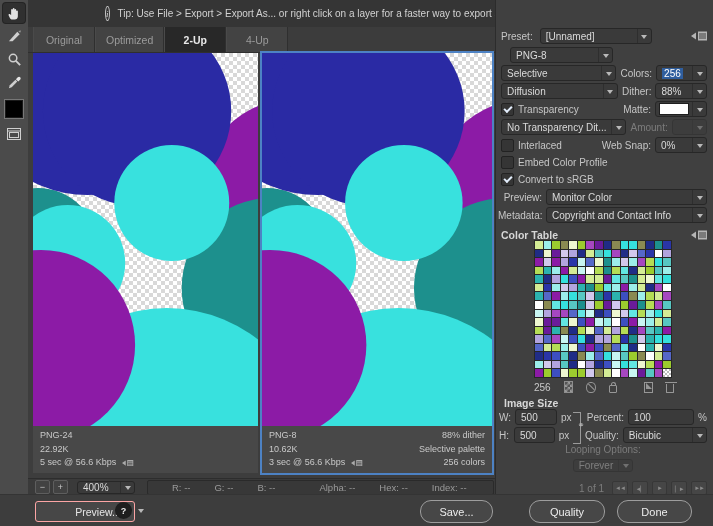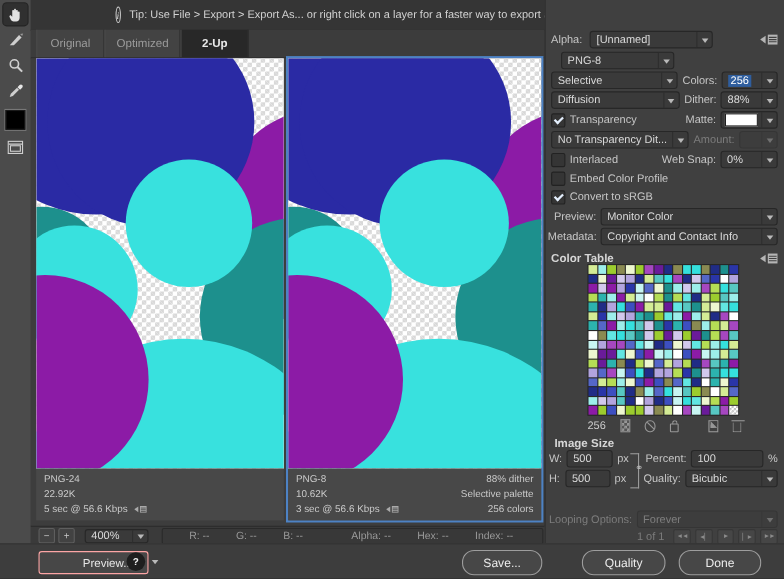--- a/index.html
+++ b/index.html
@@ -150,20 +150,21 @@
 
   <div class="abs tipbar">
     <div class="infoicon">i</div>
     <div class="tiptext">Tip: Use File &gt; Export &gt; Export As...  or right click on a layer for a faster way to export assets</div>
   </div>
 
   <div class="abs tabbar">
     <div class="tab">Original</div>
     <div class="tab">Optimized</div>
     <div class="tab active">2-Up</div>
+    <div class="tab">4-Up</div>
   </div>
 
   <div class="abs previewarea">
     <div class="pane" style="left:5px;width:225px;height:420px;">
       <div class="paneimg checker">
         <svg width="100%" height="100%" viewBox="0 0 227 373" preserveAspectRatio="none">
             <circle cx="266" cy="145" r="100" fill="#8c1ba6"></circle>
             <circle cx="5" cy="195" r="60" fill="#1d908d"></circle>
             <circle cx="55" cy="20" r="122" fill="#2a2aa4"></circle>
             <circle cx="105" cy="58" r="95" fill="#2a2aa4"></circle>
@@ -218,21 +219,21 @@
           <div>Selective palette</div>
           <div>256 colors</div>
         </div>
       </div>
     </div>
   </div>
 
   <div class="abs rpanel">
 
     <div class="prow" style="top:28px;">
-      <span class="lbl">Alpha:</span>
+      <span class="lbl">Preset:</span>
       <div class="dd" style="width:112px;margin-left:3px;">
         <span class="val">[Unnamed]</span>
           <span class="chev"></span>
       </div>
       <span style="flex:1"></span>
       <svg class="panelmenu" width="16" height="10" viewBox="0 0 16 10">
           <path d="M0 5 l5-3.5 v7 z" fill="#b5b5b5"></path>
           <rect x="7" y="0.5" width="9" height="9" fill="#b5b5b5"></rect>
           <path stroke="#404040" d="M8 3h7M8 5h7M8 7h7"></path>
         </svg>
@@ -621,21 +622,21 @@
       <div class="linkbracket" style="margin-top:-14px;">
           <span class="chain">⚭</span>
         </div>
       <span class="lbl rlab" style="flex:1">Quality:</span>
       <div class="dd" style="width:88px;">
         <span class="val">Bicubic</span>
           <span class="chev"></span>
       </div>
     </div>
 
-    <div class="prow" style="top:464px;left:3px;">
+    <div class="prow" style="top:444px;left:3px;flex-direction:column;">
       <span class="lbl dim">Looping Options:</span>
       <div class="dd dis" style="flex:1">
         <span class="val">Forever</span>
           <span class="chev"></span>
       </div>
     </div>
     <div class="prow" style="top:480px;left:3px;">
       <span class="lbl dim" style="margin-left:80px;">1 of 1</span>
       <span style="flex:1"></span>
       <span class="pbbtn">◄◄</span>

